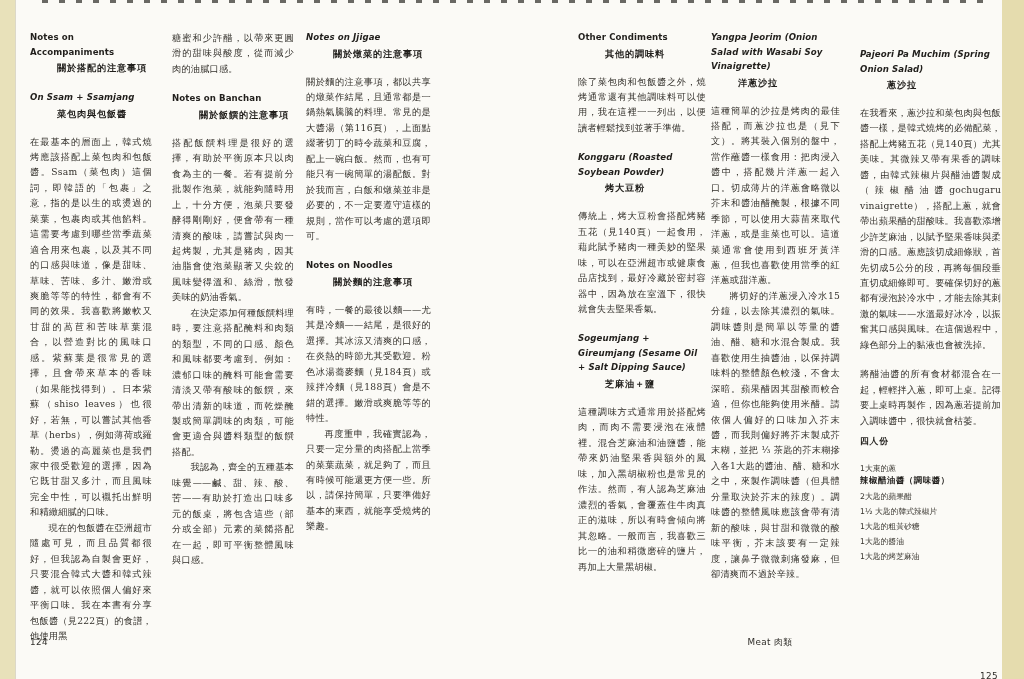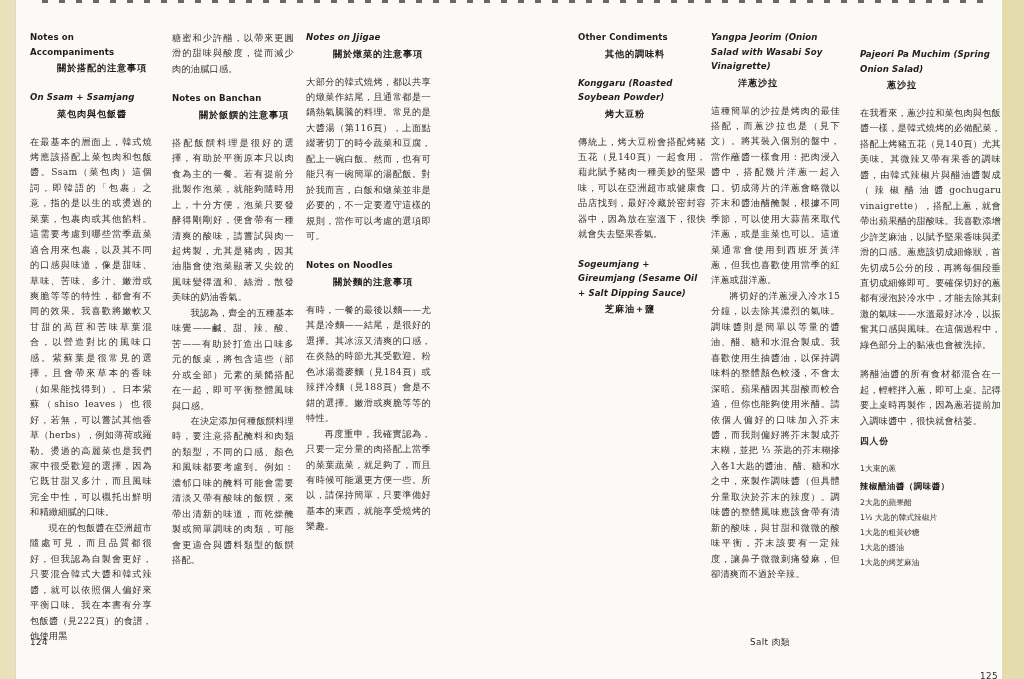--- a/index.html
+++ b/index.html
@@ -39,21 +39,21 @@
   .zh + .en { margin-top:15px; }
 
   .serv { font-family:"DejaVu Sans","Liberation Sans",sans-serif; font-weight:bold;
           font-size:8.8px; letter-spacing:.8px; color:#211f1c; }
   .body + .serv { margin-top:8px; }
   .ing-h { font-family:"DejaVu Sans","Liberation Sans",sans-serif; font-weight:bold;
            font-size:8.4px; letter-spacing:.6px; color:#211f1c; }
   .ing { font-family:"DejaVu Sans","Liberation Sans",sans-serif;
          font-size:7.8px; line-height:13px; color:#3a3731; }
   .serv + .ing { margin-top:14px; }
-  .ing + .ing-h { margin-top:6px; }
+  .ing + .ing-h { margin-top:0; }
   .ing-h + .ing { margin-top:4px; }
   .ing + .ing { margin-top:2px; }
 
   
   .footer { position:absolute; top:637px; font-family:"DejaVu Sans","Liberation Sans",sans-serif;
             font-size:8.8px; color:#2e2c28; letter-spacing:.4px; }
   #pn-left  { left:30px; }
   #sec-meat { left:700px; width:140px; text-align:center; }
   #pn-right { left:958px; width:40px; text-align:right;margin-top:34px; }
 </style>
@@ -71,40 +71,42 @@
     <div class="h en i">On Ssam + Ssamjang</div>
     <div class="h zh">菜包肉與包飯醬</div>
     <div class="body">在最基本的層面上，韓式燒烤應該搭配上菜包肉和包飯醬。Ssam（菜包肉）這個詞，即韓語的「包裹」之意，指的是以生的或燙過的菜葉，包裹肉或其他餡料。這需要考慮到哪些當季蔬菜適合用來包裹，以及其不同的口感與味道，像是甜味、草味、苦味、多汁、嫩滑或爽脆等等的特性，都會有不同的效果。我喜歡將嫩軟又甘甜的萵苣和苦味草葉混合，以營造對比的風味口感。紫蘇葉是很常見的選擇，且會帶來草本的香味（如果能找得到）。日本紫蘇（shiso leaves）也很好，若無，可以嘗試其他香草（herbs），例如薄荷或羅勒。燙過的高麗菜也是我們家中很受歡迎的選擇，因為它既甘甜又多汁，而且風味完全中性，可以襯托出鮮明和精緻細膩的口味。</div>
     <div class="body ind">現在的包飯醬在亞洲超市隨處可見，而且品質都很好，但我認為自製會更好，只要混合韓式大醬和韓式辣醬，就可以依照個人偏好來平衡口味。我在本書有分享包飯醬（見222頁）的食譜，他使用黑</div>
   </div>
 <div id="c2" class="col">
     <div class="body">糖蜜和少許醋，以帶來更圓滑的甜味與酸度，從而減少肉的油膩口感。</div>
     <div class="h en">Notes on Banchan</div>
     <div class="h zh">關於飯饌的注意事項</div>
     <div class="body">搭配飯饌料理是很好的選擇，有助於平衡原本只以肉食為主的一餐。若有提前分批製作泡菜，就能夠隨時用上，十分方便，泡菜只要發酵得剛剛好，便會帶有一種清爽的酸味，請嘗試與肉一起烤製，尤其是豬肉，因其油脂會使泡菜顯著又尖銳的風味變得溫和、絲滑，散發美味的奶油香氣。</div>
+    <div class="body ind">在決定添加何種飯饌料理時，要注意搭配醃料和肉類的類型，不同的口感、顏色和風味都要考慮到。例如：濃郁口味的醃料可能會需要清淡又帶有酸味的飯饌，來帶出清新的味道，而乾燥醃製或簡單調味的肉類，可能會更適合與醬料類型的飯饌搭配。</div>
     <div class="body ind">我認為，齊全的五種基本味覺——鹹、甜、辣、酸、苦——有助於打造出口味多元的飯桌，將包含這些（部分或全部）元素的菜餚搭配在一起，即可平衡整體風味與口感。</div>
-    <div class="body ind">在決定添加何種飯饌料理時，要注意搭配醃料和肉類的類型，不同的口感、顏色和風味都要考慮到。例如：濃郁口味的醃料可能會需要清淡又帶有酸味的飯饌，來帶出清新的味道，而乾燥醃製或簡單調味的肉類，可能會更適合與醬料類型的飯饌搭配。</div>
   </div>
 <div id="c3" class="col">
     <div class="h en i">Notes on Jjigae</div>
     <div class="h zh">關於燉菜的注意事項</div>
-    <div class="body">大部分的韓式燒烤，都以共享的燉菜作結尾，且通常都是一鍋熱氣騰騰的料理。常見的是大醬湯（第116頁），上面點綴著切丁的時令蔬菜和豆腐，配上一碗白飯。然而，也有可能只有一碗簡單的湯配飯。對於我而言，白飯和燉菜並非是必要的，不一定要遵守這樣的規則，當作可以考慮的選項即可。</div>
+    <div class="body">關於麵的注意事項，都以共享的燉菜作結尾，且通常都是一鍋熱氣騰騰的料理。常見的是大醬湯（第116頁），上面點綴著切丁的時令蔬菜和豆腐，配上一碗白飯。然而，也有可能只有一碗簡單的湯配飯。對於我而言，白飯和燉菜並非是必要的，不一定要遵守這樣的規則，當作可以考慮的選項即可。</div>
     <div class="h en">Notes on Noodles</div>
     <div class="h zh">關於麵的注意事項</div>
     <div class="body">有時，一餐的最後以麵——尤其是冷麵——結尾，是很好的選擇。其冰涼又清爽的口感，在炎熱的時節尤其受歡迎。粉色冰湯蕎麥麵（見184頁）或辣拌冷麵（見188頁）會是不錯的選擇。嫩滑或爽脆等等的特性。</div>
     <div class="body ind">再度重申，我確實認為，只要一定分量的肉搭配上當季的菜葉蔬菜，就足夠了，而且有時候可能還更方便一些。所以，請保持簡單，只要準備好基本的東西，就能享受燒烤的樂趣。</div>
   </div>
 <div id="c4" class="col">
     <div class="h en">Other Condiments</div>
     <div class="h zh">其他的調味料</div>
+    <div class="body">除了菜包肉和包飯醬之外，燒烤通常還有其他調味料可以使用，我在這裡一一列出，以便讀者輕鬆找到並著手準備。</div>
     <div class="h en i">Konggaru (Roasted Soybean Powder)</div>
     <div class="h zh">烤大豆粉</div>
     <div class="body">傳統上，烤大豆粉會搭配烤豬五花（見140頁）一起食用，藉此賦予豬肉一種美妙的堅果味，可以在亞洲超市或健康食品店找到，最好冷藏於密封容器中，因為放在室溫下，很快就會失去堅果香氣。</div>
     <div class="h en i">Sogeumjang + Gireumjang (Sesame Oil + Salt Dipping Sauce)</div>
     <div class="h zh">芝麻油＋鹽</div>
+    <div class="body">這種調味方式通常用於搭配烤肉，而肉不需要浸泡在液體裡。混合芝麻油和油鹽醬，能帶來奶油堅果香與額外的風味，加入黑胡椒粉也是常見的作法。然而，有人認為芝麻油濃烈的香氣，會覆蓋住牛肉真正的滋味，所以有時會傾向將其忽略。一般而言，我喜歡三比一的油和稍微磨碎的鹽片，再加上大量黑胡椒。</div>
   </div>
 <div id="c5" class="col">
     <div class="h en i">Yangpa Jeorim (Onion Salad with Wasabi Soy Vinaigrette)</div>
     <div class="h zh">洋蔥沙拉</div>
     <div class="body">這種簡單的沙拉是烤肉的最佳搭配，而蔥沙拉也是（見下文）。將其裝入個別的盤中，當作蘸醬一樣食用：把肉浸入醬中，搭配幾片洋蔥一起入口。切成薄片的洋蔥會略微以芥末和醬油醋醃製，根據不同季節，可以使用大蒜苗來取代洋蔥，或是韭菜也可以。這道菜通常會使用到西班牙黃洋蔥，但我也喜歡使用當季的紅洋蔥或甜洋蔥。</div>
     <div class="body ind">將切好的洋蔥浸入冷水15分鐘，以去除其濃烈的氣味。調味醬則是簡單以等量的醬油、醋、糖和水混合製成。我喜歡使用生抽醬油，以保持調味料的整體顏色較淺，不會太深暗。蘋果醋因其甜酸而較合適，但你也能夠使用米醋。請依個人偏好的口味加入芥末醬，而我則偏好將芥末製成芥末糊，並把 ⅓ 茶匙的芥末糊摻入各1大匙的醬油、醋、糖和水之中，來製作調味醬（但具體分量取決於芥末的辣度）。調味醬的整體風味應該會帶有清新的酸味，與甘甜和微微的酸味平衡，芥末該要有一定辣度，讓鼻子微微刺痛發麻，但卻清爽而不過於辛辣。</div>
   </div>
 <div id="c6" class="col">
     <div class="h en i">Pajeori Pa Muchim (Spring Onion Salad)</div>
     <div class="h zh">蔥沙拉</div>
@@ -114,14 +116,14 @@
     <div class="ing">1大束的蔥</div>
     <div class="ing-h">辣椒醋油醬（調味醬）</div>
     <div class="ing">2大匙的蘋果醋</div>
     <div class="ing">1½ 大匙的韓式辣椒片</div>
     <div class="ing">1大匙的粗黃砂糖</div>
     <div class="ing">1大匙的醬油</div>
     <div class="ing">1大匙的烤芝麻油</div>
   </div>
 
 <div id="pn-left" class="footer">124</div>
-<div id="sec-meat" class="footer">Salt 肉類</div>
+<div id="sec-meat" class="footer">Meat 肉類</div>
 <div id="pn-right" class="footer">125</div>
 
 </body></html>

